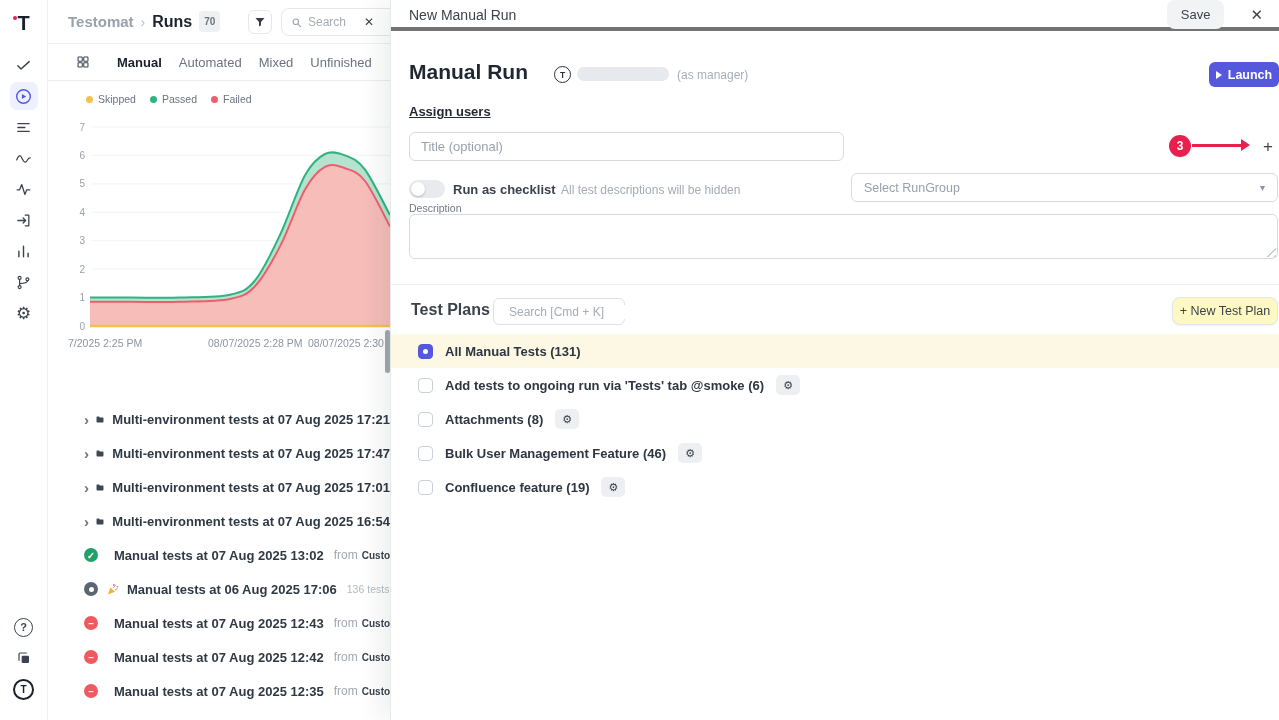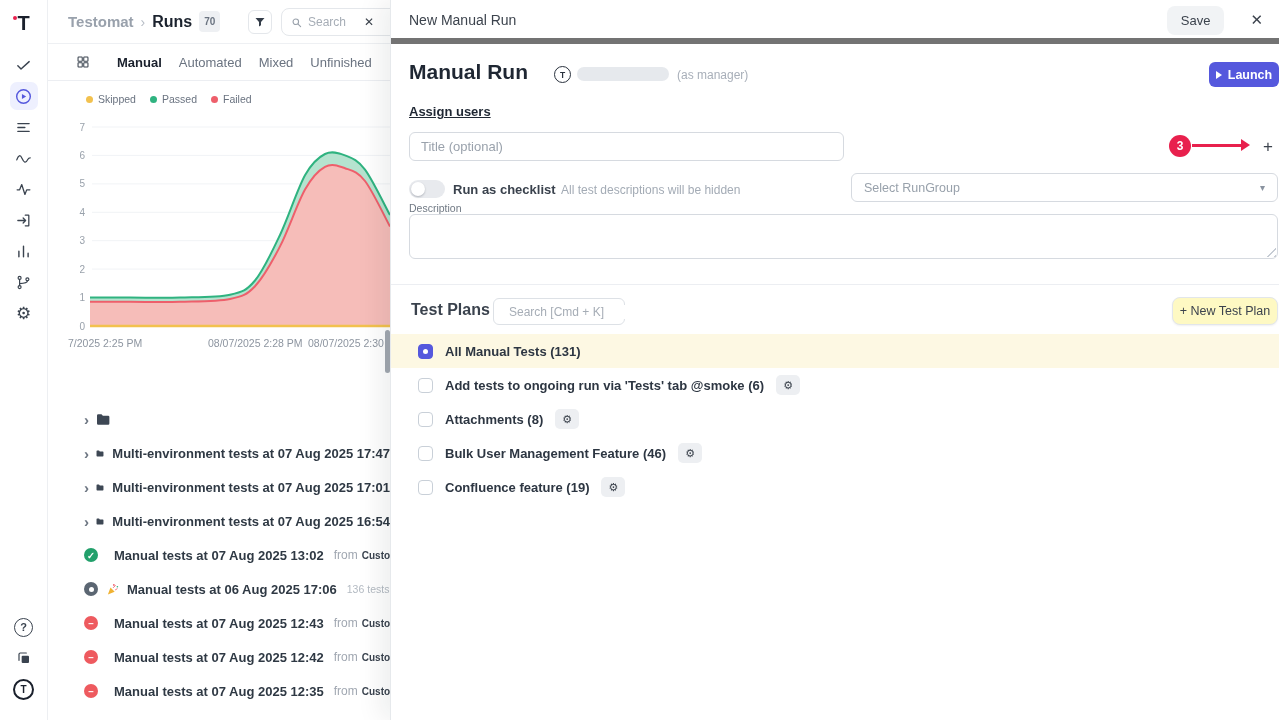--- a/index.html
+++ b/index.html
@@ -61,21 +61,21 @@
   .meta-from{font-size:12px;color:#a0a7b1;margin-left:2px;}
   .meta-src{font-size:10px;font-weight:700;color:#3a434f;margin-left:-4px;}
   .meta-plain{font-size:10.5px;color:#b3bac2;margin-left:2px;}
 
   
   .scroll-thumb{position:absolute;left:385px;top:330px;width:5px;height:43px;background:#9aa1a9;border-radius:2.5px;z-index:45;cursor:grab;}
 
   
   .modal{position:absolute;left:390px;top:0;width:889px;height:720px;background:#fff;border-left:1px solid #e6e9ec;
          box-shadow:-10px 0 24px rgba(20,24,31,.07);z-index:40;}
-  .m-header{position:absolute;top:0;left:0;width:100%;height:44px;border-bottom:6px solid #737373;
+  .m-header{position:absolute;top:0;left:0;width:100%;height:31px;border-bottom:4px solid #737373;
             display:flex;align-items:center;padding:2px 16px 0 18px;}
   .m-title{font-size:14px;color:#3c434d;}
   .m-header .sp{flex:1;}
   .save-btn{background:#f1f3f5;border:none;border-radius:8px;padding:7px 14px;font-size:13px;font-weight:500;color:#3c434d;
             cursor:pointer;font-family:inherit;}
   .m-close{margin-left:26px;font-size:15px;color:#3c434d;cursor:pointer;}
   .m-h1{position:absolute;left:18px;top:60px;font-size:21px;font-weight:700;color:#1f2733;}
   .m-avatar{position:absolute;left:163px;top:66px;width:17px;height:17px;border:1.6px solid #2a323e;border-radius:50%;
             display:flex;align-items:center;justify-content:center;font-size:8.5px;font-weight:800;color:#2a323e;}
   .m-redacted{position:absolute;left:186px;top:67px;width:92px;height:14px;border-radius:7px;background:#e6e9ed;}
@@ -276,20 +276,21 @@
         <span style="left: 20px;">7/2025 2:25 PM</span>
         <span style="left: 160px;">08/07/2025 2:28 PM</span>
         <span style="left: 260px;">08/07/2025 2:30 PM</span>
       </div>
     <div class="lp-runs">
         <div class="run-row">
           <span class="chev">›</span>
           <svg viewBox="0 0 24 21" width="15" height="13">
             <path d="M1.5 4a2 2 0 012-2h5.2l2.3 2.6h8.5a2 2 0 012 2V17a2 2 0 01-2 2h-16a2 2 0 01-2-2z" fill="#3d4754"></path>
           </svg>
+          <span class="run-label">Multi-environment tests at 07 Aug 2025 17:21</span>
         </div>
         <div class="run-row">
           <span class="chev">›</span>
           <svg viewBox="0 0 24 21" width="15" height="13">
             <path d="M1.5 4a2 2 0 012-2h5.2l2.3 2.6h8.5a2 2 0 012 2V17a2 2 0 01-2 2h-16a2 2 0 01-2-2z" fill="#3d4754"></path>
           </svg>
           <span class="run-label">Multi-environment tests at 07 Aug 2025 17:47</span>
         </div>
         <div class="run-row">
           <span class="chev">›</span>

